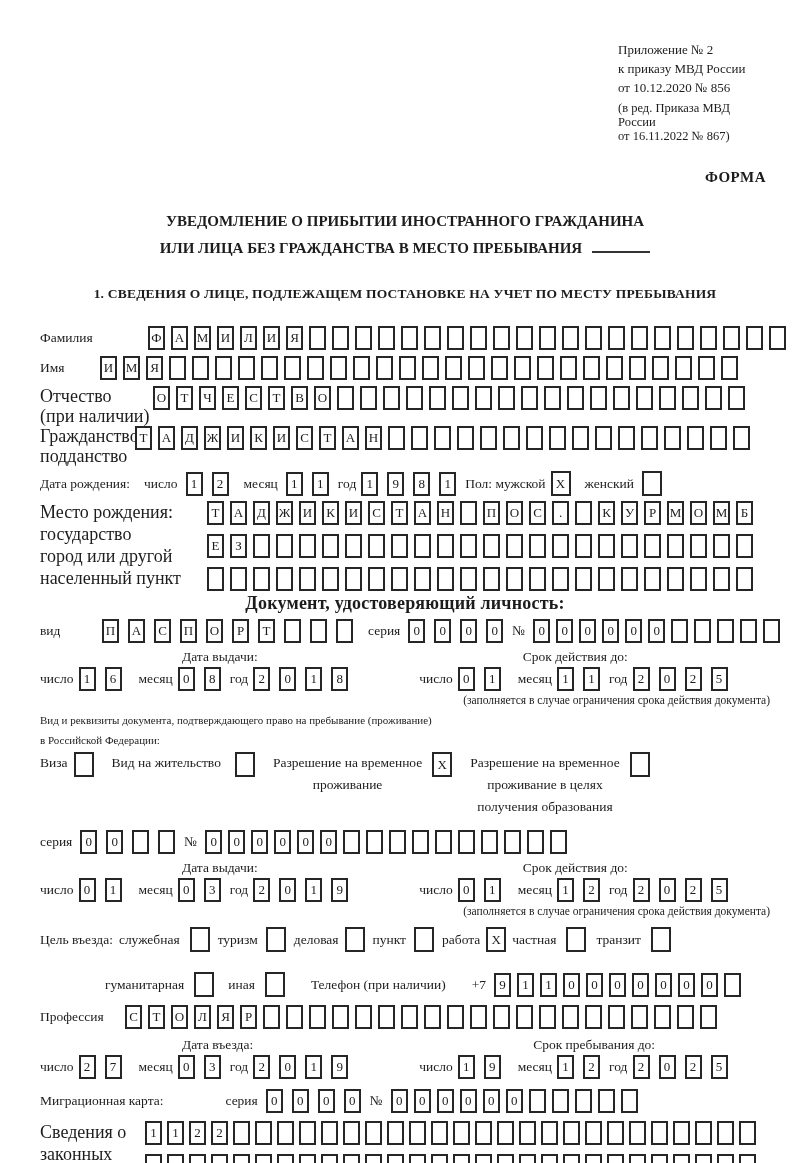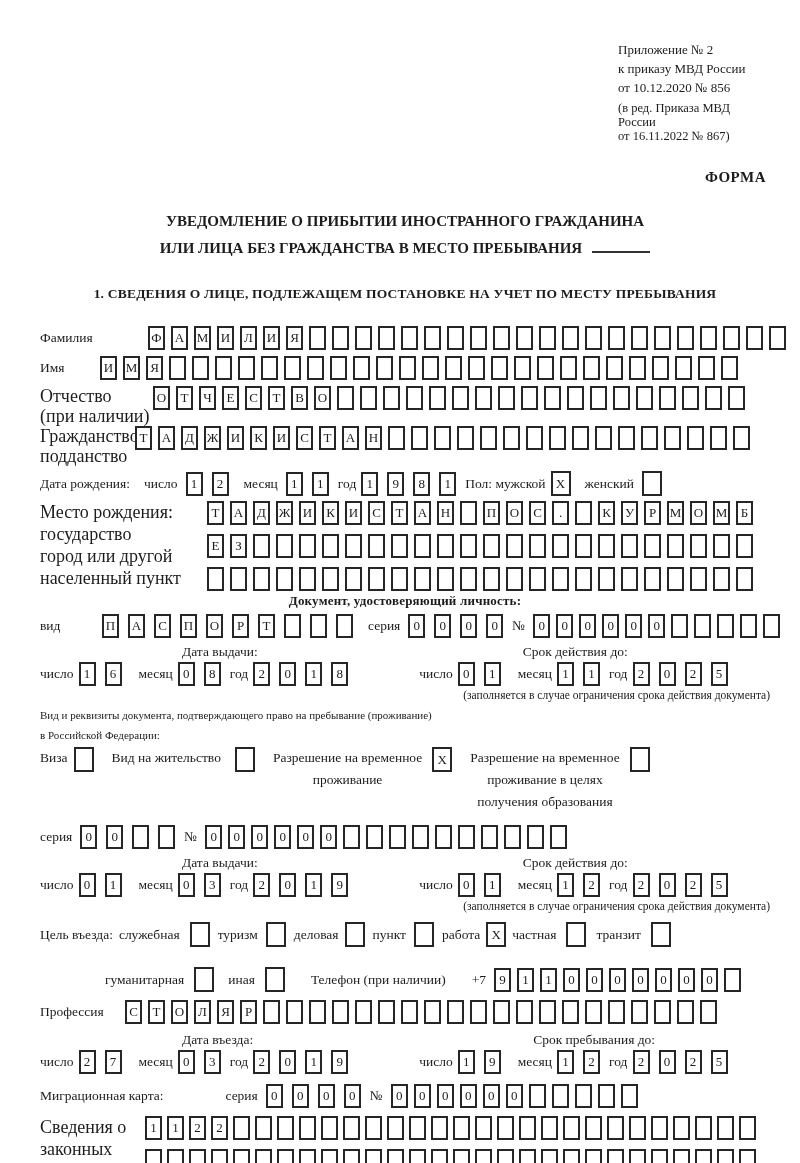--- a/index.html
+++ b/index.html
@@ -319,21 +319,21 @@
           <span class="cell"></span>
           <span class="cell"></span>
           <span class="cell"></span>
           <span class="cell"></span>
           <span class="cell"></span>
           <span class="cell"></span>
         </span>
     </div>
   </div>
 
-  <div class="sec" style="margin-top:2px;font-size:13px;">Документ, удостоверяющий личность:</div>
+  <div class="sec" style="margin-top:2px;font-size:18px;">Документ, удостоверяющий личность:</div>
 
   <div class="row" style="margin-top:5px;">
     <span class="lbl w60" style="width:62px;">вид</span>
     <span class="cells gw">
         <span class="cell">П</span>
         <span class="cell">А</span>
         <span class="cell">С</span>
         <span class="cell">П</span>
         <span class="cell">О</span>
         <span class="cell">Р</span>

